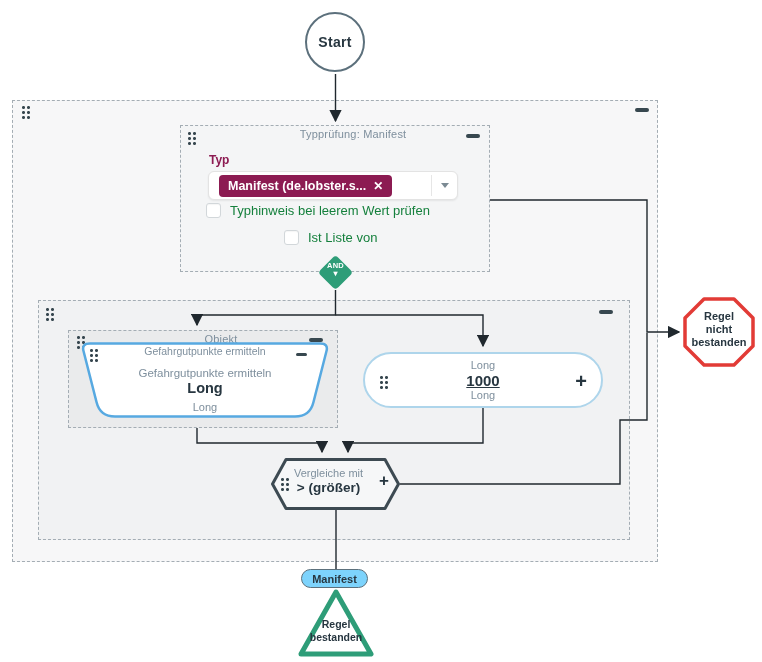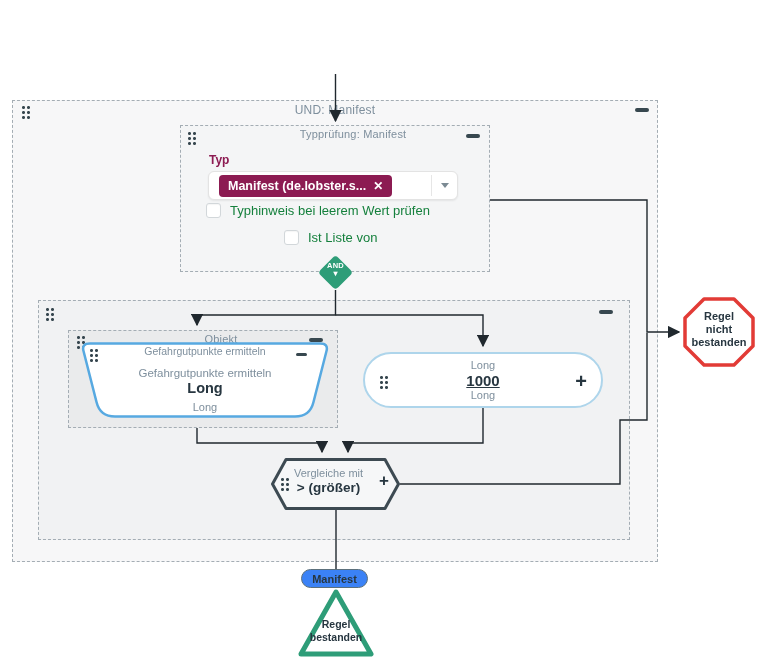--- a/index.html
+++ b/index.html
@@ -83,21 +83,21 @@
   .compare-node{position:absolute;left:271px;top:458px;width:129px;height:52px;z-index:5;text-decoration:underline;}
   .cmp-label{position:absolute;left:0;right:14px;top:9px;text-align:center;font-size:11px;color:#7e8f9d;}
   .cmp-op{position:absolute;left:0;right:14px;top:22px;text-align:center;font-size:13.5px;font-weight:bold;color:#273640;}
   .compare-node .plus{position:absolute;right:11px;top:14px;font-size:17px;}
   .compare-node .drag-handle{left:9px;top:19px;}
 
   
   .fail-node{position:absolute;left:683px;top:297px;width:72px;height:70px;z-index:5;}
   .fail-text{position:absolute;left:0;right:0;top:13px;text-align:center;font-size:11px;font-weight:bold;
     color:#273640;line-height:13px;}
-  .out-label{position:absolute;left:301px;top:569px;width:67px;height:19px;background:#3b82f6;
+  .out-label{position:absolute;left:301px;top:569px;width:67px;height:19px;background:#7dd3fc;
     border:1.5px solid #5c707c;border-radius:10px;display:flex;align-items:center;justify-content:center;
     font-size:11px;font-weight:bold;z-index:6;}
   .pass-node{position:absolute;left:297px;top:588px;width:78px;height:70px;z-index:5;}
   .pass-text{position:absolute;left:0;right:0;top:30px;text-align:center;font-size:10.5px;font-weight:bold;
     color:#273640;line-height:13px;}
 
   
   .group-und>.drag-handle{left:8px;top:4px;}
   .group-typ>.drag-handle{left:6px;top:5px;}
   .group-ofr>.drag-handle{left:6px;top:6px;}
@@ -109,21 +109,20 @@
   .func-node .drag-handle{left:9px;top:6px;}
   .func-node .collapse-btn{right:18px;top:7px;}
   .func-node .collapse-btn i{width:11px;height:3px;}
 </style>
 </head>
 <body>
 
 <div class="canvas">
 
   <div class="group group-und">
-    <span class="box-title">UND: Manifest</span>
     <span class="drag-handle"></span>
     <button class="collapse-btn">
         <i></i>
       </button>
   </div>
 
   <div class="group group-typ">
     <span class="box-title small">Typprüfung: Manifest</span>
     <span class="drag-handle"></span>
     <button class="collapse-btn">
@@ -178,20 +177,23 @@
       <path d="M335.5 290 V315 H197 V325" marker-end="url(#arw)"></path>
       <path d="M335.5 315 H483 V346" marker-end="url(#arw)"></path>
       <path d="M197 428 V443 H322 V452" marker-end="url(#arw)"></path>
       <path d="M483 408 V443 H348 V452" marker-end="url(#arw)"></path>
       <path d="M336 510 V587" marker-end="url(#arw)"></path>
       <path d="M490 200 H647 V332 H679" marker-end="url(#arw)"></path>
       <path d="M400 484 H620 V420 H647 V333"></path>
     </g>
   </svg>
 
+  <div class="start-node">
+    <span>Start</span>
+  </div>
 
   <div class="and-wrap">
     <i class="and-diamond"></i>
     <span class="and-text">
       <span>AND</span>
       <i class="ac">▾</i>
     </span>
   </div>
 
   <div class="func-node">

